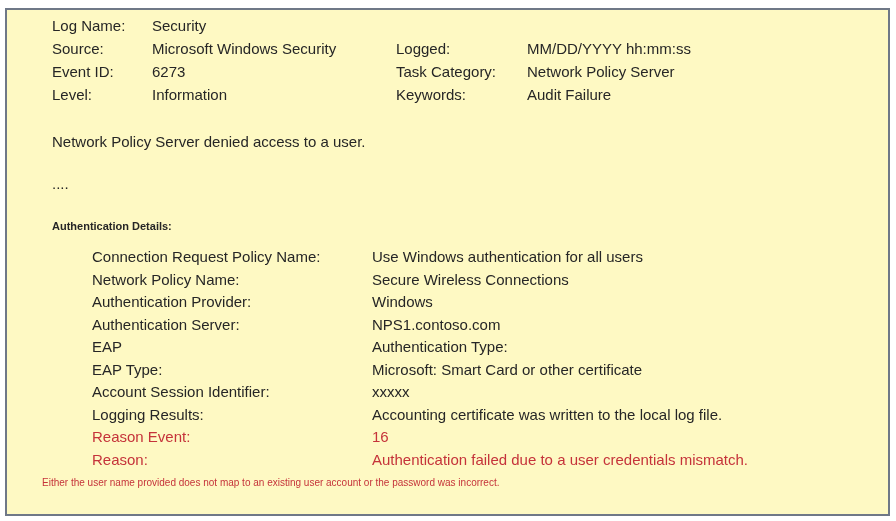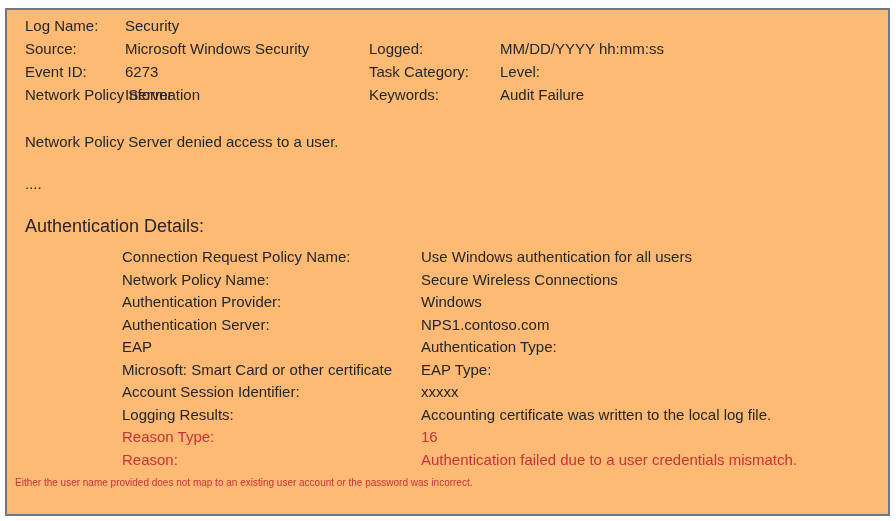--- a/index.html
+++ b/index.html
@@ -12,23 +12,24 @@
     color: #262626;
     overflow: hidden;
   }
   .frame {
     position: absolute;
     left: 5px;
     top: 8px;
     right: 6px;
     bottom: 5px;
     border: 2px solid #6f7887;
-    background: #fdba74;
+    background: #fef9c3;
     box-sizing: border-box;
     overflow: hidden;
+    padding-left: 27px;
   }
   .header {
     display: grid;
     grid-template-columns: 100px 244px 131px 1fr;
     margin: 4px 0 0 18px;
     font-size: 15px;
     line-height: 23px;
     white-space: nowrap;
   }
   .desc {
@@ -36,34 +37,34 @@
     font-size: 15px;
     line-height: 16px;
   }
   .dots {
     margin: 26px 0 0 18px;
     font-size: 15px;
     line-height: 16px;
   }
   .section-title {
     margin: 26px 0 4px 18px;
-    font-size: 18px;
+    font-size: 11px;
     line-height: 16px;
+    font-weight: bold;
   }
   .details {
     margin: 12px 0 0 0;
     font-size: 15px;
     line-height: 22.5px;
   }
   .detail-row {
     display: grid;
     grid-template-columns: 280px 1fr;
-    margin-left: 115px;
+    margin-left: 58px;
     white-space: nowrap;
-    gap: 19px;
   }
   .detail-row.red { color: var(--red); }
   .footer-line {
     margin: 1px 0 0 8px;
     font-size: 10px;
     line-height: 22px;
     color: var(--red);
     white-space: nowrap;
   }
 </style>
@@ -79,23 +80,23 @@
     <span></span>
 
     <span>Source:</span>
     <span>Microsoft Windows Security</span>
     <span>Logged:</span>
     <span>MM/DD/YYYY hh:mm:ss</span>
 
     <span>Event ID:</span>
     <span>6273</span>
     <span>Task Category:</span>
+    <span>Network Policy Server</span>
+
     <span>Level:</span>
-
-    <span>Network Policy Server</span>
     <span>Information</span>
     <span>Keywords:</span>
     <span>Audit Failure</span>
   </div>
 
   <div class="desc">Network Policy Server denied access to a user.</div>
 
   <div class="dots">....</div>
 
   <div class="section-title">Authentication Details:</div>
@@ -115,33 +116,33 @@
     </div>
     <div class="detail-row">
       <span>Authentication Server:</span>
       <span>NPS1.contoso.com</span>
     </div>
     <div class="detail-row">
       <span>EAP</span>
       <span>Authentication Type:</span>
     </div>
     <div class="detail-row">
+      <span>EAP Type:</span>
       <span>Microsoft: Smart Card or other certificate</span>
-      <span>EAP Type:</span>
     </div>
     <div class="detail-row">
       <span>Account Session Identifier:</span>
       <span>xxxxx</span>
     </div>
     <div class="detail-row">
       <span>Logging Results:</span>
       <span>Accounting certificate was written to the local log file.</span>
     </div>
     <div class="detail-row red">
-      <span>Reason Type:</span>
+      <span>Reason Event:</span>
       <span>16</span>
     </div>
     <div class="detail-row red">
       <span>Reason:</span>
       <span>Authentication failed due to a user credentials mismatch.</span>
     </div>
   </div>
 
   <div class="footer-line">Either the user name provided does not map to an existing user account or the password was incorrect.</div>
 

